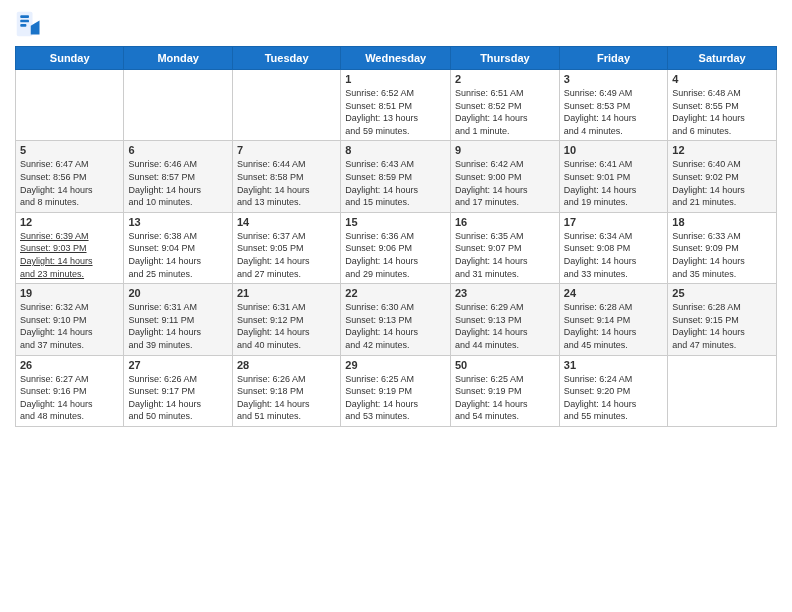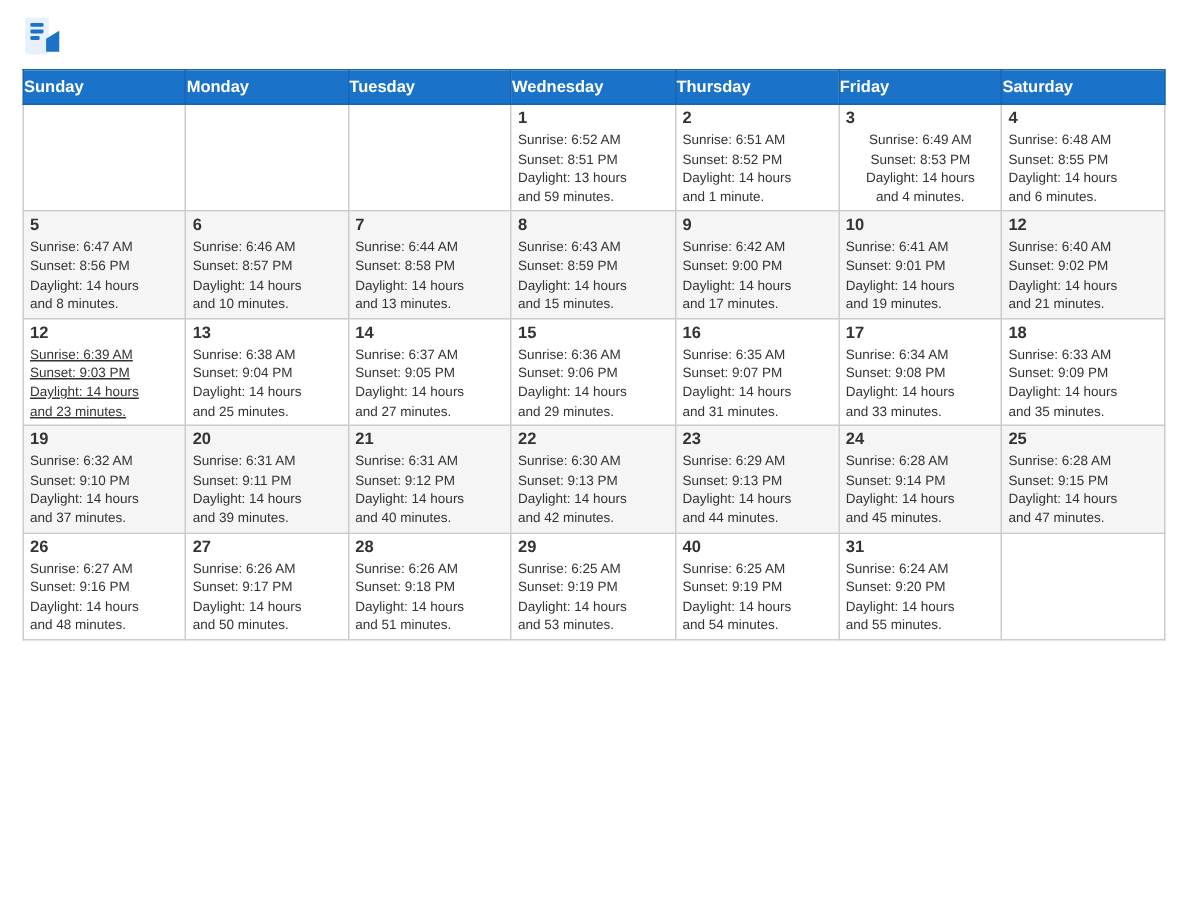--- a/index.html
+++ b/index.html
@@ -57,21 +57,21 @@
       width: 100%;
       border-collapse: collapse;
       border: 1px solid #ccc;
     }
     .calendar th {
       background: #1a73c8;
       color: #fff;
       font-size: 11px;
       font-weight: bold;
       padding: 5px 0;
-      text-align: left;
+      text-align: center;
       border: 1px solid #1565b0;
     }
     .calendar td {
       vertical-align: top;
       border: 1px solid #ccc;
       padding: 3px 4px;
       width: 113px;
       min-height: 80px;
       font-size: 9.5px;
       color: #333;
@@ -148,21 +148,21 @@
           </td>
           <td>
             <span class="day-num">2</span>
             <div class="day-info" style="white-space: pre-line;">Sunrise: 6:51 AM
 Sunset: 8:52 PM
 Daylight: 14 hours
 and 1 minute.</div>
           </td>
           <td>
             <span class="day-num">3</span>
-            <div class="day-info" style="white-space: pre-line; text-align: center;">Sunrise: 6:49 AM
+            <div class="day-info" style="white-space: pre-line;">Sunrise: 6:49 AM
 Sunset: 8:53 PM
 Daylight: 14 hours
 and 4 minutes.</div>
           </td>
           <td>
             <span class="day-num">4</span>
             <div class="day-info" style="white-space: pre-line;">Sunrise: 6:48 AM
 Sunset: 8:55 PM
 Daylight: 14 hours
 and 6 minutes.</div>
@@ -344,21 +344,21 @@
 and 51 minutes.</div>
           </td>
           <td>
             <span class="day-num">29</span>
             <div class="day-info" style="white-space: pre-line;">Sunrise: 6:25 AM
 Sunset: 9:19 PM
 Daylight: 14 hours
 and 53 minutes.</div>
           </td>
           <td>
-            <span class="day-num">40</span>
+            <span class="day-num">50</span>
             <div class="day-info" style="white-space: pre-line;">Sunrise: 6:25 AM
 Sunset: 9:19 PM
 Daylight: 14 hours
 and 54 minutes.</div>
           </td>
           <td>
             <span class="day-num">31</span>
             <div class="day-info" style="white-space: pre-line;">Sunrise: 6:24 AM
 Sunset: 9:20 PM
 Daylight: 14 hours

